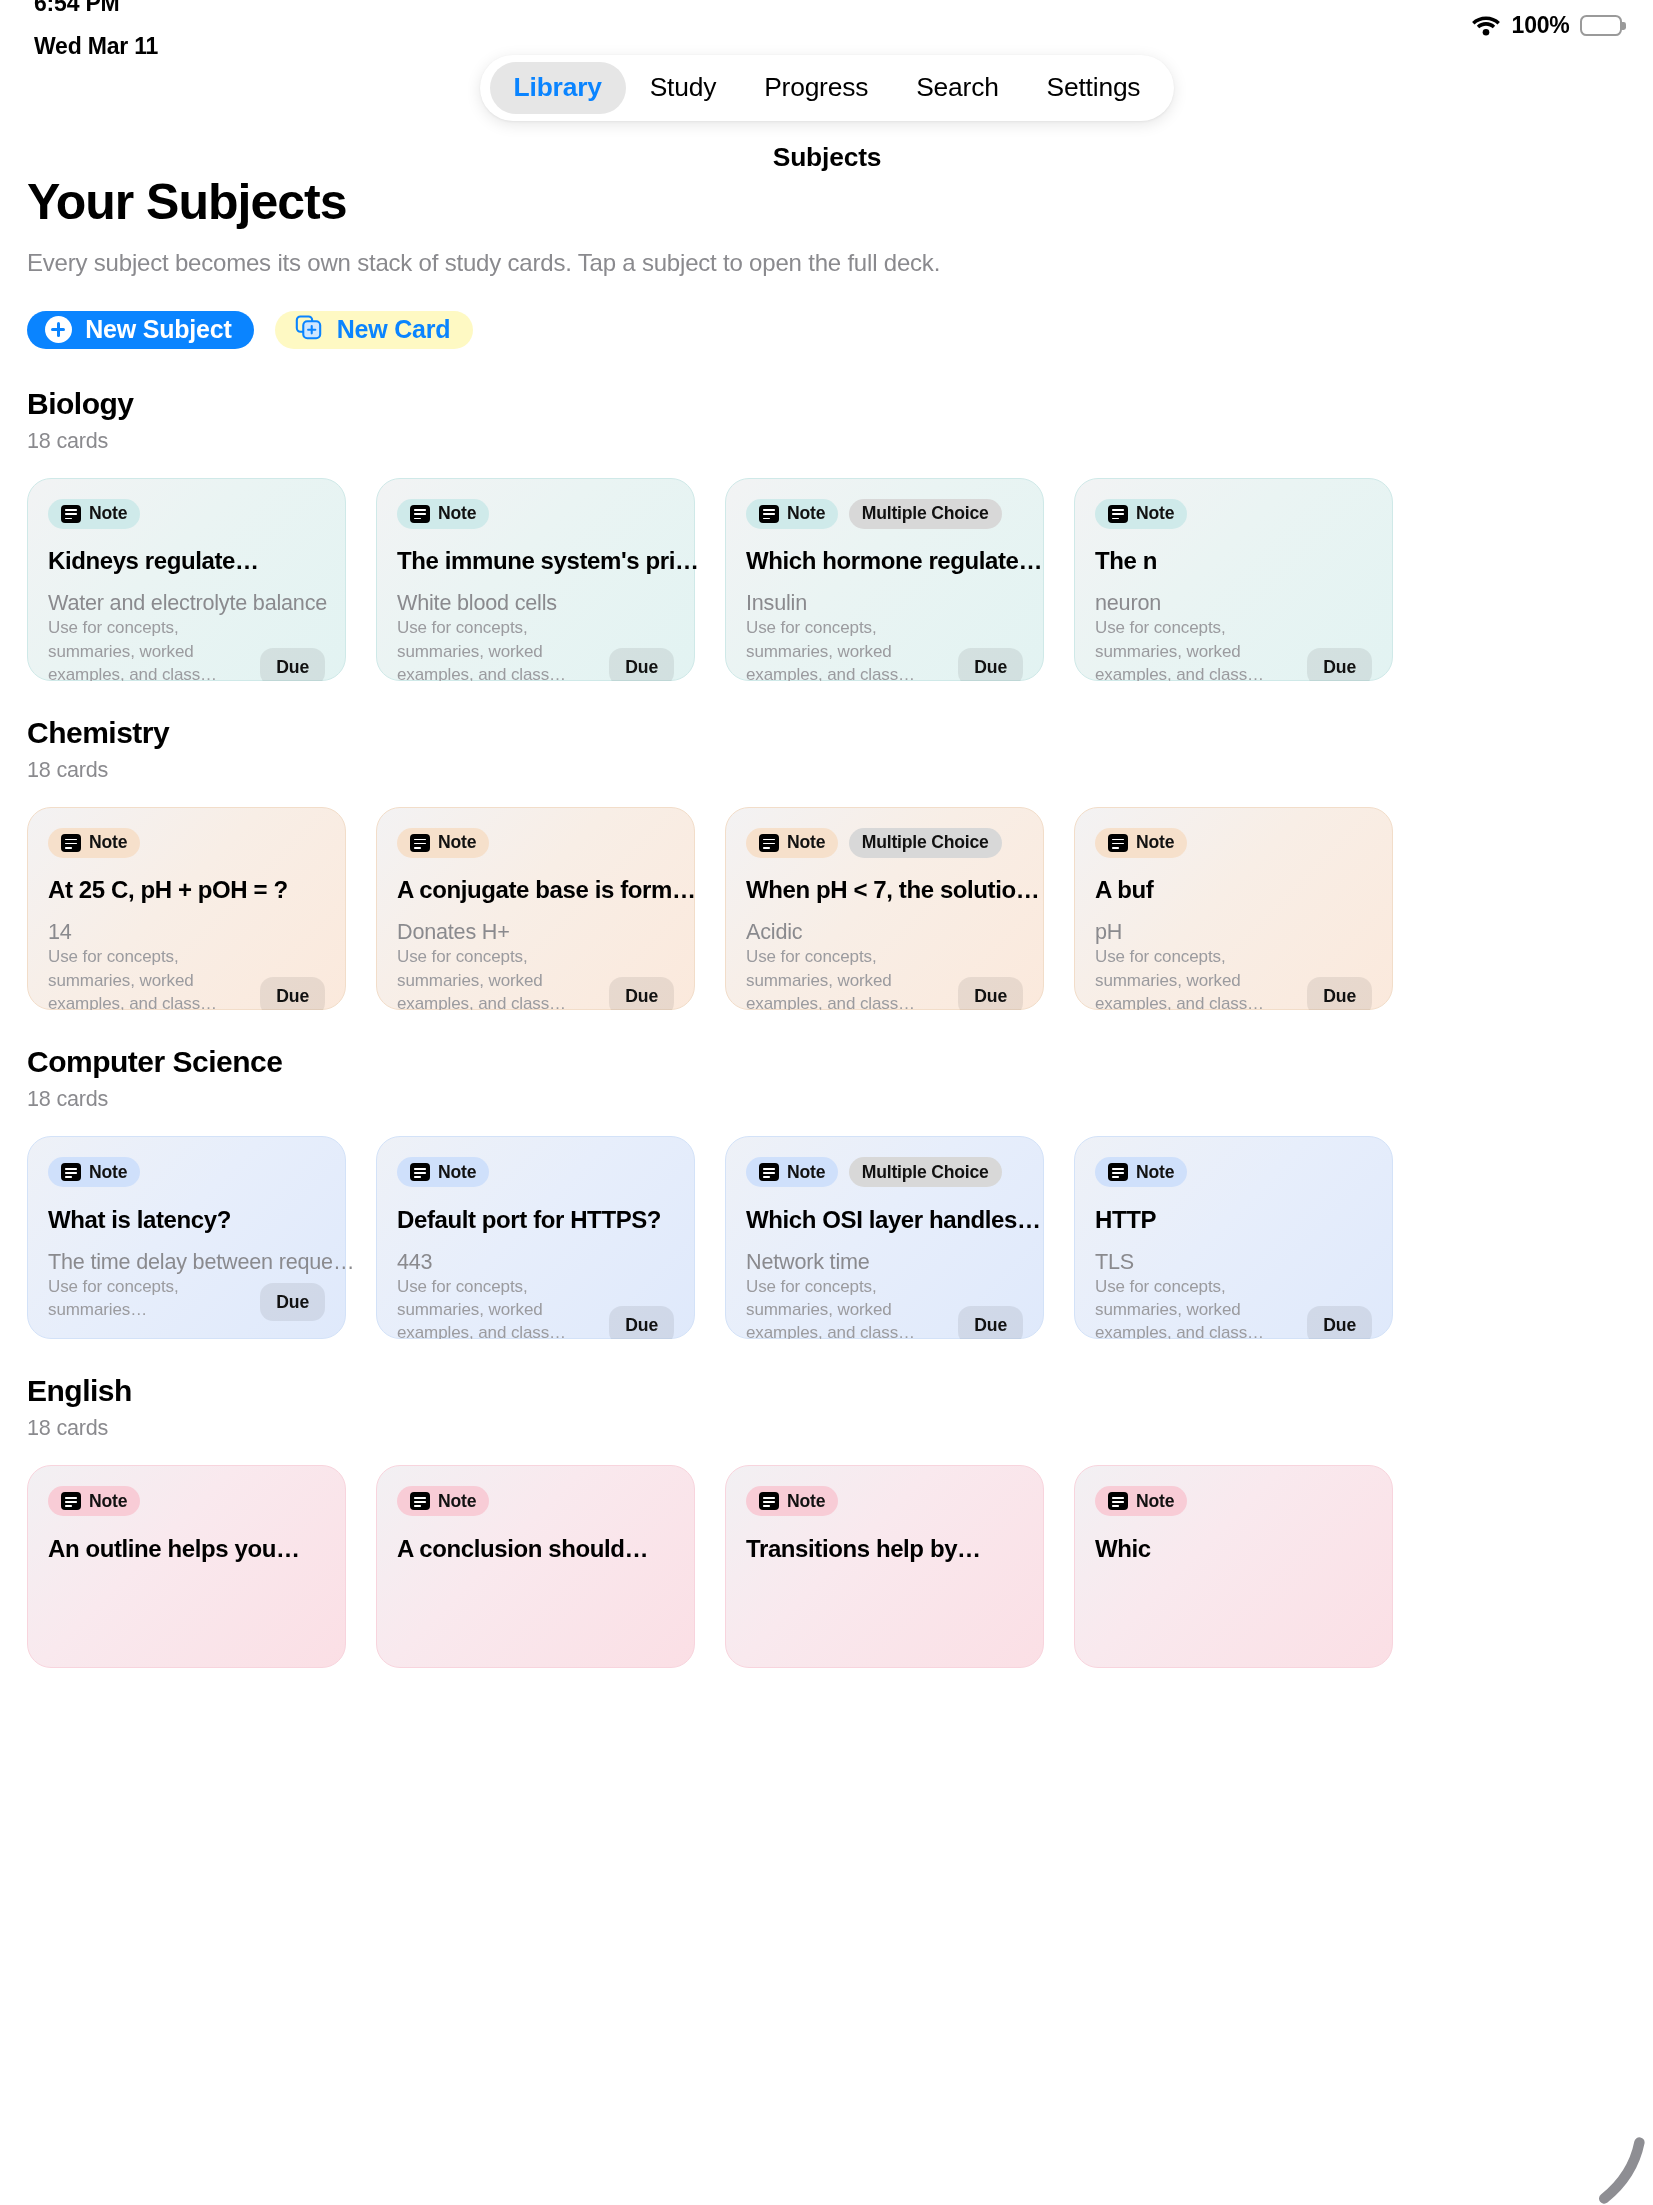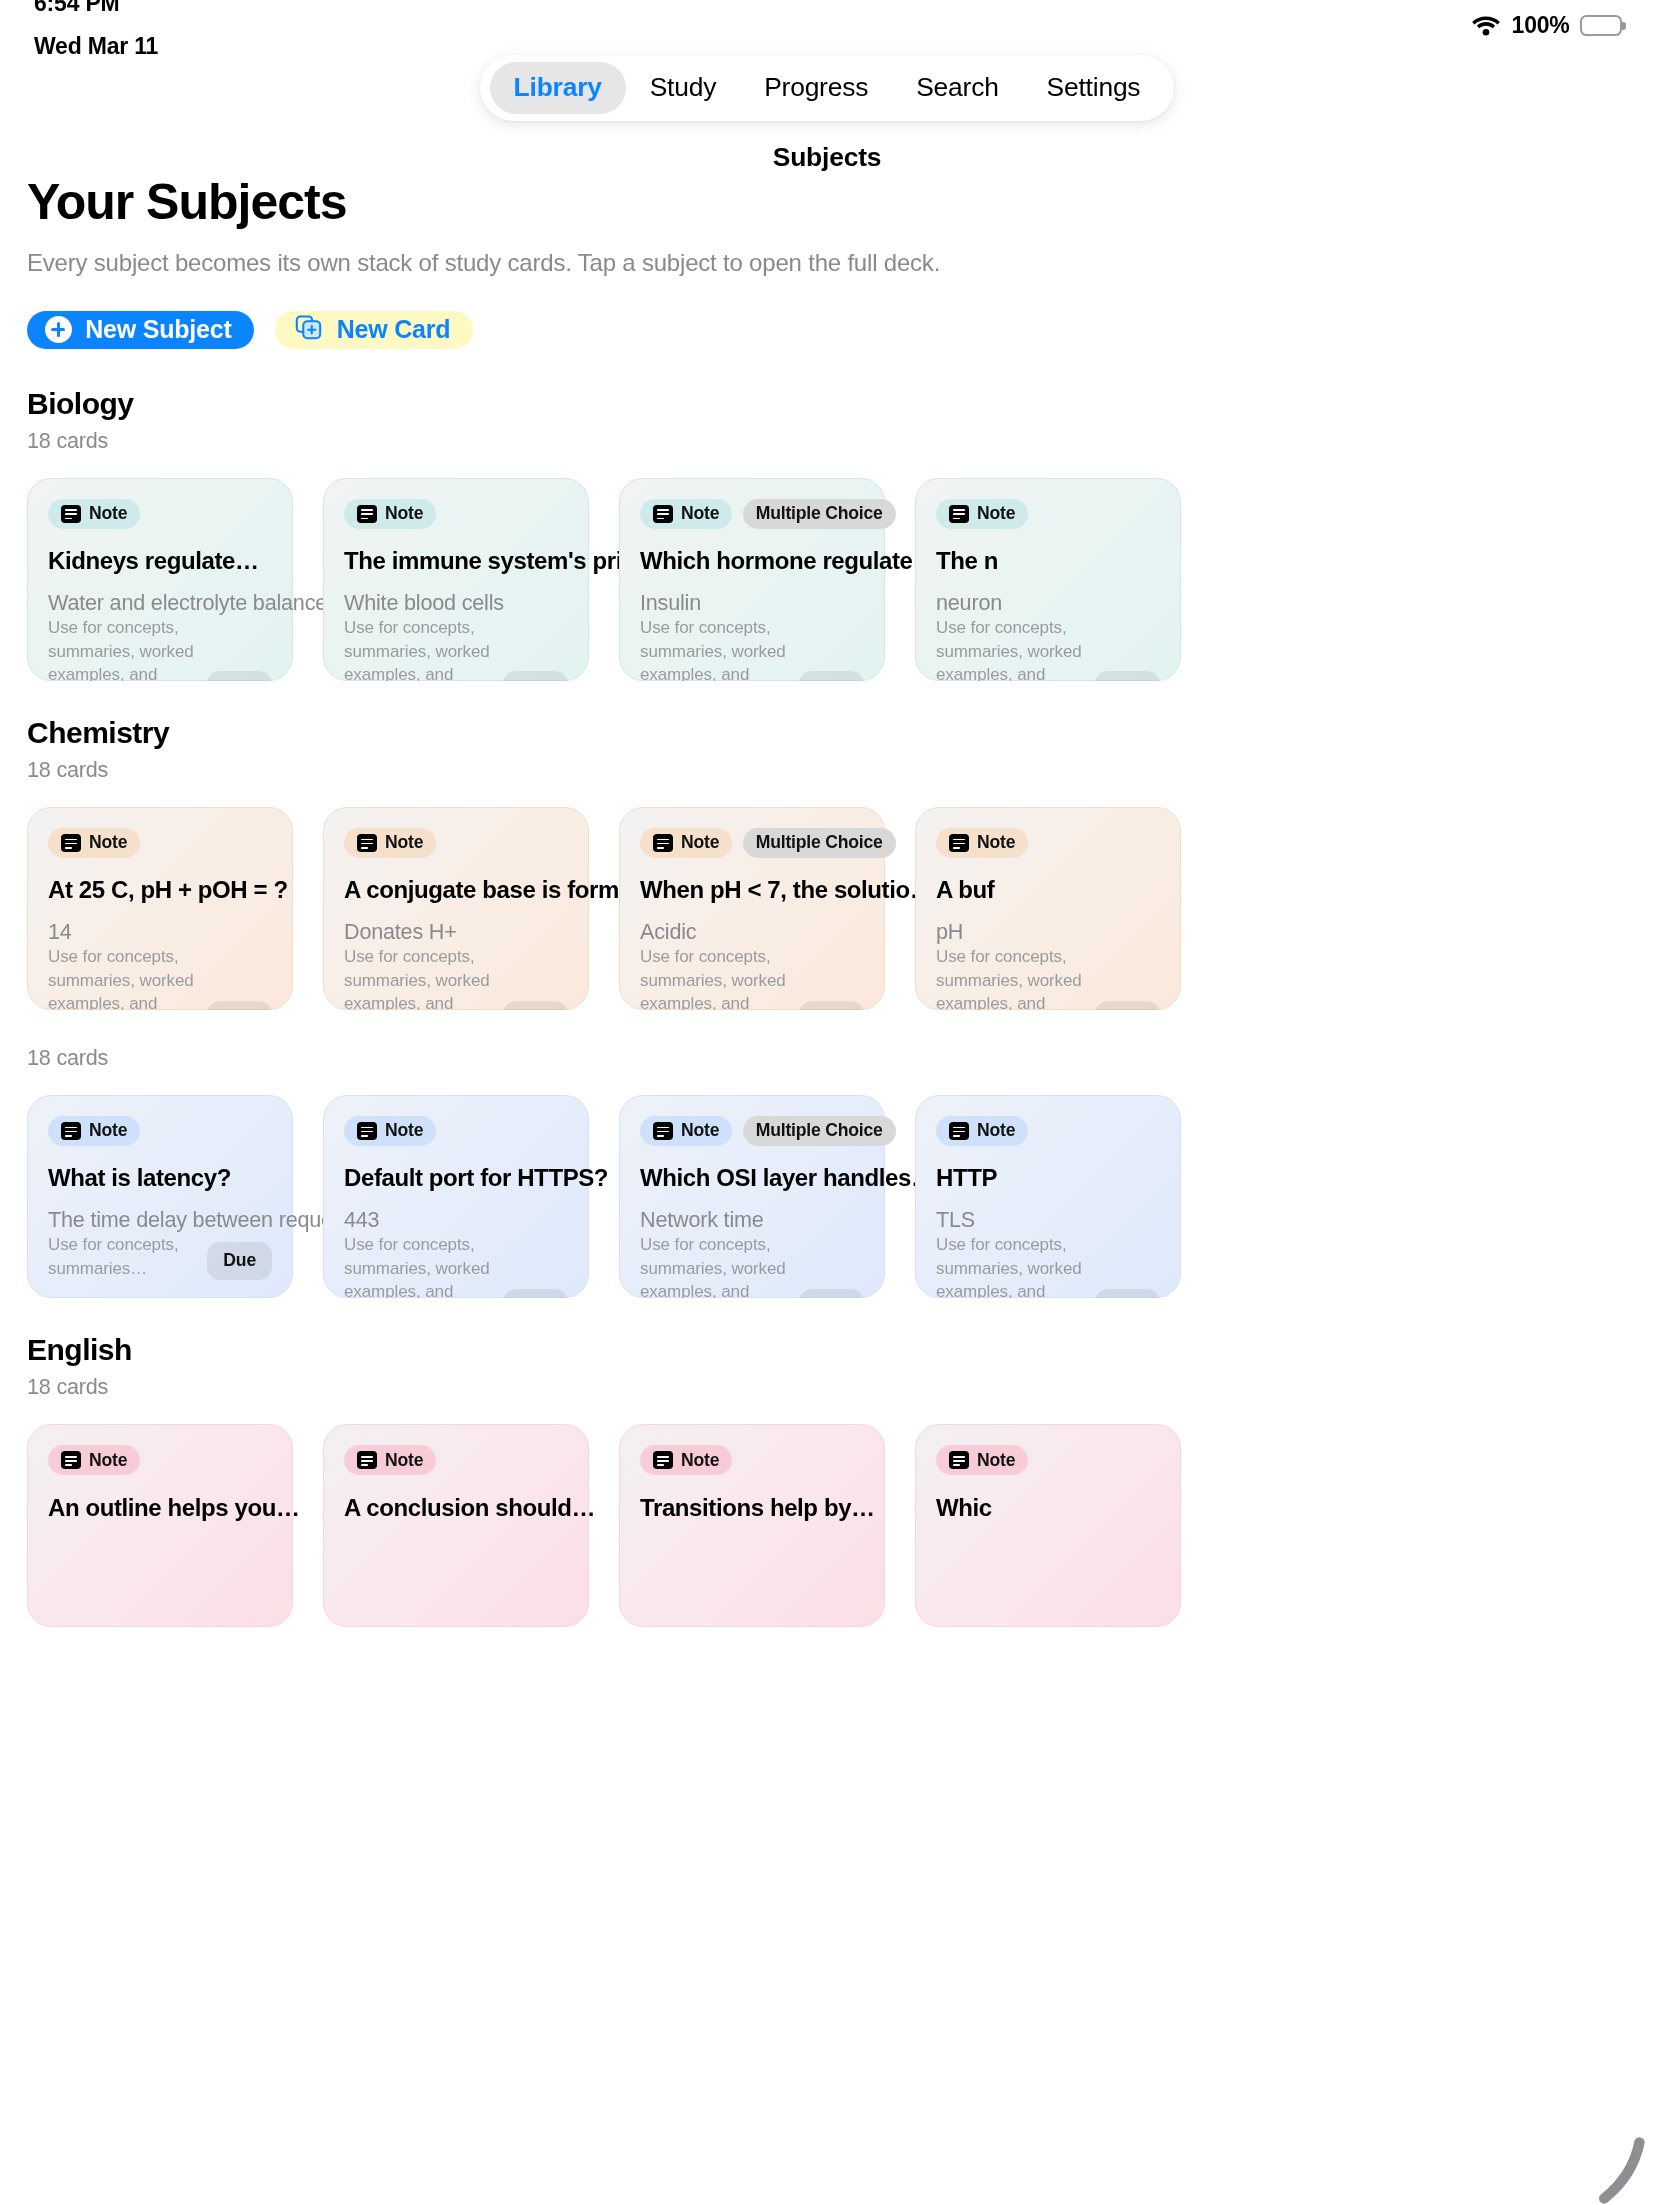--- a/index.html
+++ b/index.html
@@ -89,21 +89,21 @@
   .sec-name { font-size: 30px; font-weight: 700; color: #000; letter-spacing: -0.5px; }
   .sec-count { font-size: 21.6px; color: #8a8a8e; margin-top: 7.2px; letter-spacing: -0.2px; }
 
   .cardrow {
     display: flex; gap: 30px; margin-top: 24px;
     overflow: hidden;
   }
 
   .card {
     flex: none;
-    width: 266px; height: 203px;
+    width: 319px; height: 203px;
     border-radius: 24px;
     padding: 20px 20px 17.6px 20px;
     display: flex; flex-direction: column;
     position: relative;
     border: 1.2px solid rgba(0,0,0,0.05);
   }
   .card-badges { display: flex; gap: 10.4px; align-items: center; }
   .badge {
     display: inline-flex; align-items: center; gap: 8px;
     height: 30px; padding: 0 13px; border-radius: 15px;
@@ -372,20 +372,21 @@
             <div class="card-title">A buf</div>
             <div class="card-answer">pH</div>
             <div class="card-foot">
               <div class="card-hint">Use for concepts, summaries, worked examples, and class…</div>
               <div class="due-pill">Due</div>
             </div>
           </div>
         </div>
       </div>
       <div class="section">
+        <div class="sec-name">Computer Science</div>
         <div class="sec-count">18 cards</div>
         <div class="cardrow">
           <div class="card blue">
             <div class="card-badges">
               <div class="badge badge-note">
                 <span class="note-glyph">
                   <i></i>
                   <i></i>
                   <i></i>
                 </span>

